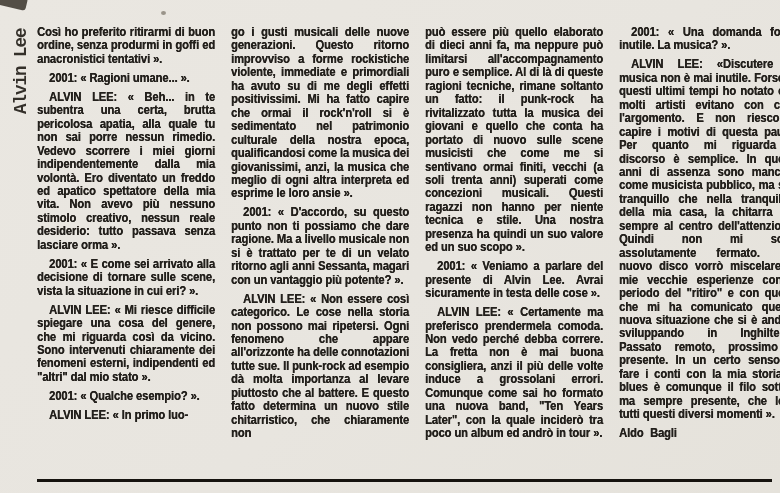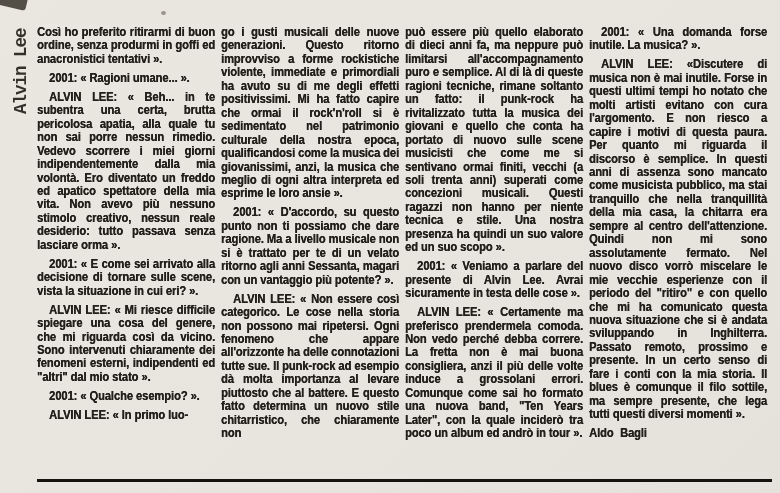--- a/index.html
+++ b/index.html
@@ -32,21 +32,21 @@
     letter-spacing: -1px;
     color: #34302a;
   }
   
   .columns {
     position: absolute;
     left: 37px;
     top: 25px;
     width: 740px;
     display: flex;
-    gap: 6px;
+    gap: 16px;
   }
   .col {
     width: 178px;
     flex: 0 0 178px;
   }
   .col-inner {
     width: 207px;
     transform: scaleX(0.86);
     transform-origin: 0 0;
   }

